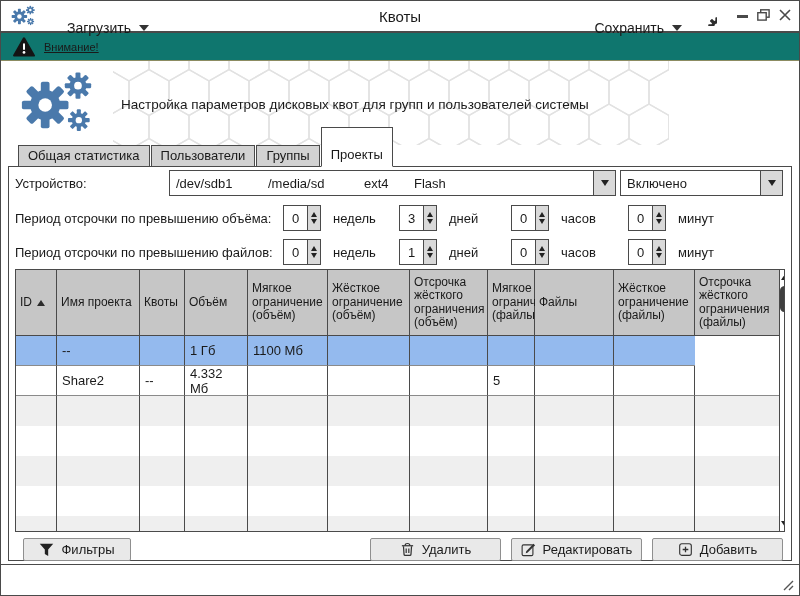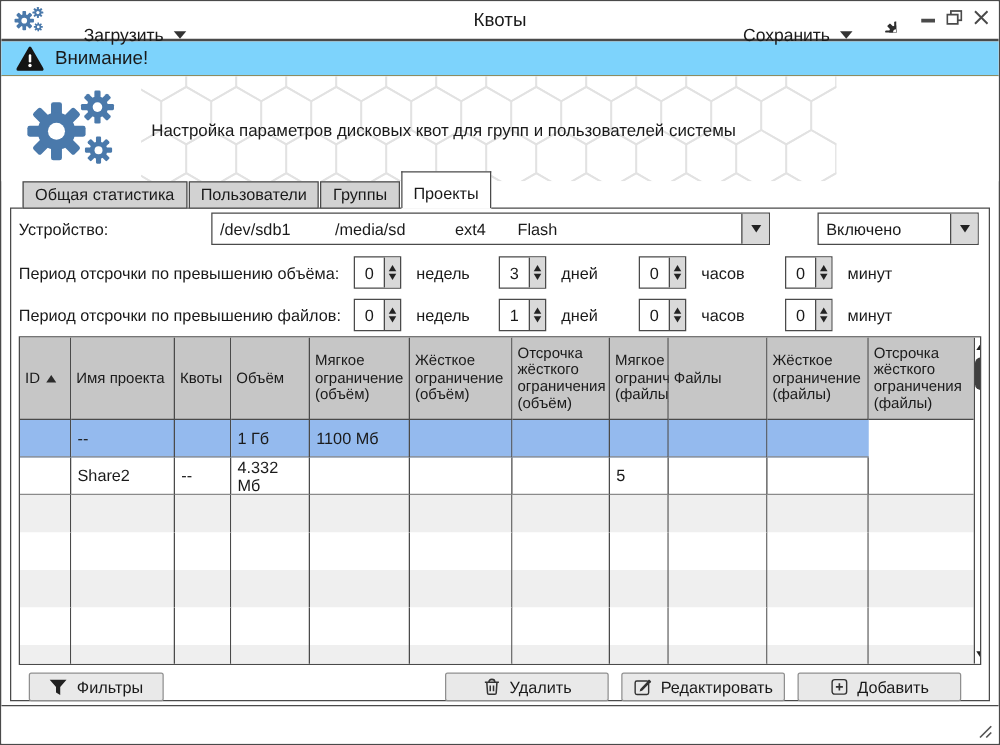--- a/index.html
+++ b/index.html
@@ -14,52 +14,52 @@
   .logo-svg { color:#4a79ab; margin-right:28px; }
   .menu-btn { display:flex; align-items:center; gap:8px; font-size:14px; cursor:default;margin-top:23px; }
   .caret { width:0; height:0; border-left:5px solid transparent; border-right:5px solid transparent;
            border-top:6px solid #333; }
   .app-title { position:absolute; left:50%; top:50%; transform:translate(-50%,-50%); font-size:15px; }
   .tb-right { margin-left:auto; display:flex; align-items:center; gap:16px; }
   .win-controls { display:flex; align-items:center; gap:9px; margin-left:4px; }
   .min-bar { width:11px; height:3px; background:#4a4a4a; }
 
   
-  .warnbar { height:28px; flex:0 0 28px; background:#7dd3fc; border-bottom:1px solid #8c8c62;
-             display:flex; align-items:center; gap:9px; padding-left:12px; font-size:15px; }
+  .warnbar { height:28px; flex:0 0 28px; background:#0f766e; border-bottom:1px solid #8c8c62;
+             display:flex; align-items:center; gap:9px; padding-left:12px; font-size:11px;text-decoration:underline; }
 
   
   .hero { height:84px; flex:0 0 84px; position:relative; overflow:hidden; background:#fff; }
   .hexbg { position:absolute; left:112px; top:0; }
   .hexbg polygon { fill:none; stroke:#e2e2e2; stroke-width:1.4; }
   .hero-gears { position:absolute; left:18px; top:7px; color:#4a79ab; }
   .hero-text { position:absolute; left:120px; top:36px; font-size:13.5px; }
 
   
   .tabs { display:flex; padding-left:17px; margin-bottom:-1px; position:relative; z-index:2;
           align-items:flex-end; height:22px; flex:0 0 22px; }
   .tab { border:1px solid #4a4a4a; padding:2px 9px 3px; font-size:13px; background:#d2d2d2;
          margin-right:1px; white-space:nowrap; }
-  .tab.active { background:#fff; border-bottom:1px solid #fff; padding-top:9px; padding-bottom:4px; }
+  .tab.active { background:#fff; border-bottom:1px solid #fff; padding-top:19px; padding-bottom:4px; }
 
   
   .panel { margin:0 7px; border:1px solid #4a4a4a; height:395px; flex:0 0 395px;
            padding:3px 6px 6px; background:#fff; }
   .frow { display:flex; align-items:center; height:26px; }
   .frow label { font-size:13px; }
   .device-label { width:146px; }
   .combo { display:flex; align-items:stretch; height:26px; border:1px solid #4a4a4a; background:#fff; }
   .combo-val { flex:1; display:flex; align-items:center; padding-left:6px; font-size:13px; overflow:hidden; }
   .combo-btn { width:22px; border-left:1px solid #4a4a4a; background:#d9d9d9;
                display:flex; align-items:center; justify-content:center; }
   .tri-dn { width:0; height:0; border-left:4.5px solid transparent; border-right:4.5px solid transparent;
             border-top:6px solid #222; }
   .device-combo { width:447px; margin-left:8px; }
   .device-combo .p0 { width:92px; } .device-combo .p1 { width:96px; } .device-combo .p2 { width:50px; }
-  .status-combo { width:129px; margin-left:auto; margin-right:2px; }
+  .status-combo { width:163px; margin-left:auto; margin-right:2px; }
 
   .grace-label { width:260px; }
   .fieldgrp { display:flex; align-items:center; }
   .spin { display:flex; width:38px; height:26px; border:1px solid #4a4a4a; background:#fff; }
   .spin-val { flex:1; display:flex; align-items:center; justify-content:center; font-size:13px; }
   .spin-btn { width:13px; border-left:1px solid #4a4a4a; background:#d9d9d9; display:flex;
               flex-direction:column; align-items:center; justify-content:center; gap:2px; }
   .tri-u { width:0; height:0; border-left:3.5px solid transparent; border-right:3.5px solid transparent;
            border-bottom:5px solid #222; }
   .tri-d { width:0; height:0; border-left:3.5px solid transparent; border-right:3.5px solid transparent;
@@ -89,21 +89,21 @@
   .sb-d { width:0;height:0;border-left:4px solid transparent;border-right:4px solid transparent;border-top:6px solid #222; }
   .sb-thumb { width:9px; height:26px; background:#3f3f3f; border-radius:5px; margin-top:2px; }
   .sb-track { flex:1; }
 
   
   .actions { display:flex; align-items:center; margin-top:6px; }
   .btn { height:23px; border:1px solid #8f8f8f; background:#e9e9e9; border-radius:2px;
          display:inline-flex; align-items:center; justify-content:center; gap:7px; font-size:13px;
          font-family:inherit; color:#1a1a1a; cursor:default; }
   .btn-filters { width:108px; margin-left:8px; }
-  .right-btns { margin-left:auto; display:flex; gap:10px; margin-right:16px; }
+  .right-btns { margin-left:auto; display:flex; gap:10px; margin-right:2px; }
   .right-btns .btn { width:131px; }
 
   
   .statusbar { flex:1; margin-top:3px; border-top:1px solid #4a4a4a; position:relative; background:#fff; }
   .grip { position:absolute; right:5px; bottom:4px; }
 </style>
 </head>
 <body>
 
 <svg width="0" height="0" style="position:absolute">

